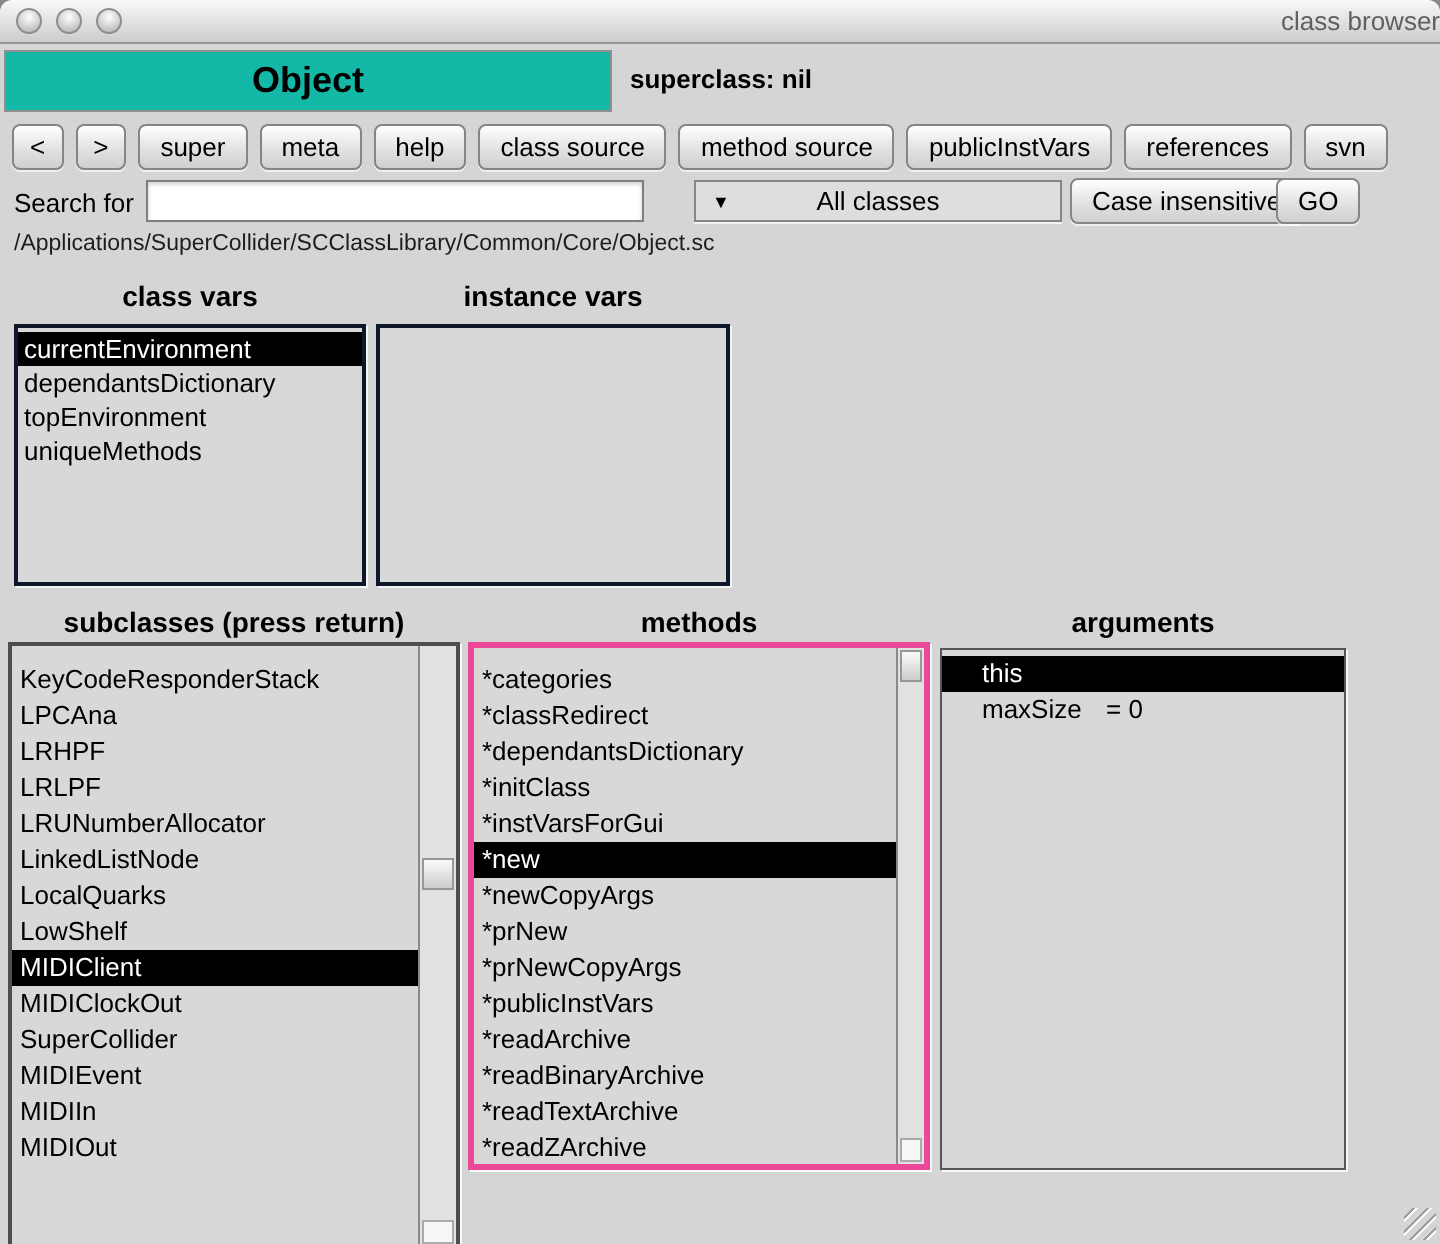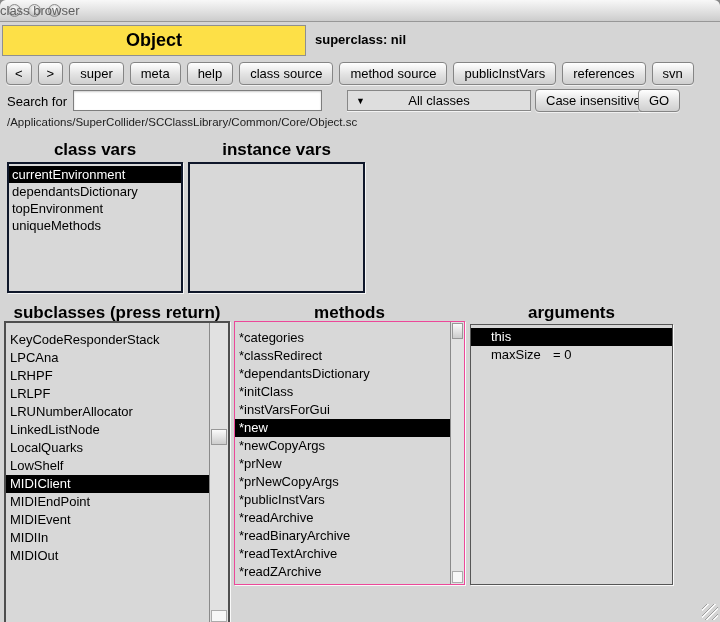--- a/index.html
+++ b/index.html
@@ -19,25 +19,25 @@
     background: linear-gradient(#f8f8f8, #dedede 60%, #cccccc);
     border-bottom: 1px solid #979797;
     border-radius: 6px 6px 0 0;
   }
   .lights { position:absolute; left:8px; top:4px; display:flex; gap:7px; }
   .light {
     width:13px; height:13px; border-radius:50%;
     background: radial-gradient(circle at 50% 32%, #ffffff, #d6d6d6 50%, #ababab);
     border: 1px solid #8d8d8d;
   }
-  .wintitle { position:absolute; left:0; right:0; top:3px; text-align:left; font-size:13px; color:#606060; }
+  .wintitle { position:absolute; left:0; right:0; top:3px; text-align:right; font-size:13px; color:#606060; }
   
   .classbox {
     position:absolute; left:2px; top:25px; width:304px; height:31px;
-    background:#fde047; border:1px solid #8f8f8f;
+    background:#14b8a6; border:1px solid #8f8f8f;
     display:flex; align-items:center; justify-content:center;
     font-size:18px; font-weight:bold;
   }
   .superclass { position:absolute; left:315px; top:32px; font-size:13px; font-weight:bold; }
   
   .toolbar { position:absolute; left:6px; top:62px; display:flex; gap:6px; }
   .btn {
     height:23px; font-family:inherit; font-size:13px; color:#000;
     background: linear-gradient(#ffffff, #e2e2e2 55%, #cfcfcf);
     border:1px solid #858585; border-radius:4px;
@@ -58,36 +58,36 @@
     background:#dedede; border:1px solid #878787;
     box-shadow: 0 1px 0 rgba(255,255,255,.7);
     display:flex; align-items:center; font-size:13px;
   }
   .dropdown .tri { position:absolute; left:8px; font-size:9px; top:5px; }
   .dropdown .scope { flex:1; text-align:center; }
   .case-btn { position:absolute; left:535px; top:89px; }
   .go-btn  { position:absolute; left:638px; top:89px; width:42px; }
   .path { position:absolute; left:7px; top:116px; font-size:11.5px; color:#1d1d1d; }
   
-  .sec-title { position:absolute; font-size:17px; font-weight:bold; text-align:center; }
+  .sec-title { position:absolute; font-size:14px; font-weight:bold; text-align:center; }
   .varsbox {
     position:absolute; top:162px; height:131px;
     background:#d8d8d8; border:2px solid #0f172a;
     box-shadow: 1px 1px 0 rgba(255,255,255,.75);
     overflow:hidden; padding-top:2px;
   }
   .varsbox .list-row { height:17px; line-height:17px; font-size:13px; padding:0 3px; white-space:nowrap; }
   
   .listbox {
     position:absolute; background:#d8d8d8;
     box-shadow: 1px 1px 0 rgba(255,255,255,.85);
     overflow:hidden;
   }
   .subclasses-box { left:4px;  top:321px; width:226px; height:304px; border:2px solid #4e4e4e; }
-  .methods-box   { left:234px; top:321px; width:231px; height:264px; border:1px solid #ec4899; }
+  .methods-box   { left:234px; top:321px; width:231px; height:264px; border:3px solid #ec4899; }
   .arguments-box { left:470px; top:324px; width:203px; height:261px; border:1px solid #565656; }
   .rows { position:absolute; left:0; top:7px; right:0; bottom:0; overflow:hidden; }
   .subclasses-box .rows { right:19px; top:8px; }
   .methods-box .rows    { right:14px; }
   .arguments-box .rows  { top:3px; }
   .listbox .list-row { height:18px; line-height:18px; font-size:13px; padding:0 4px; white-space:nowrap; }
   .list-row.selected { background:#000; color:#fff; }
   .arg-name { display:inline-block; min-width:62px;margin-left:16px; }
   
   .vscroll {
@@ -174,21 +174,22 @@
     <div class="rows">
         <div class="list-row">KeyCodeResponderStack</div>
         <div class="list-row">LPCAna</div>
         <div class="list-row">LRHPF</div>
         <div class="list-row">LRLPF</div>
         <div class="list-row">LRUNumberAllocator</div>
         <div class="list-row">LinkedListNode</div>
         <div class="list-row">LocalQuarks</div>
         <div class="list-row">LowShelf</div>
         <div class="list-row selected">MIDIClient</div>
-        <div class="list-row">MIDIEndPoint</div>
+        <div class="list-row">MIDIClockOut</div>
+        <div class="list-row">SuperCollider</div>
         <div class="list-row">MIDIEvent</div>
         <div class="list-row">MIDIIn</div>
         <div class="list-row">MIDIOut</div>
       </div>
     <div class="vscroll">
       <div class="vthumb" style="top:106px;"></div>
       <div class="vend"></div>
     </div>
   </div>
 

